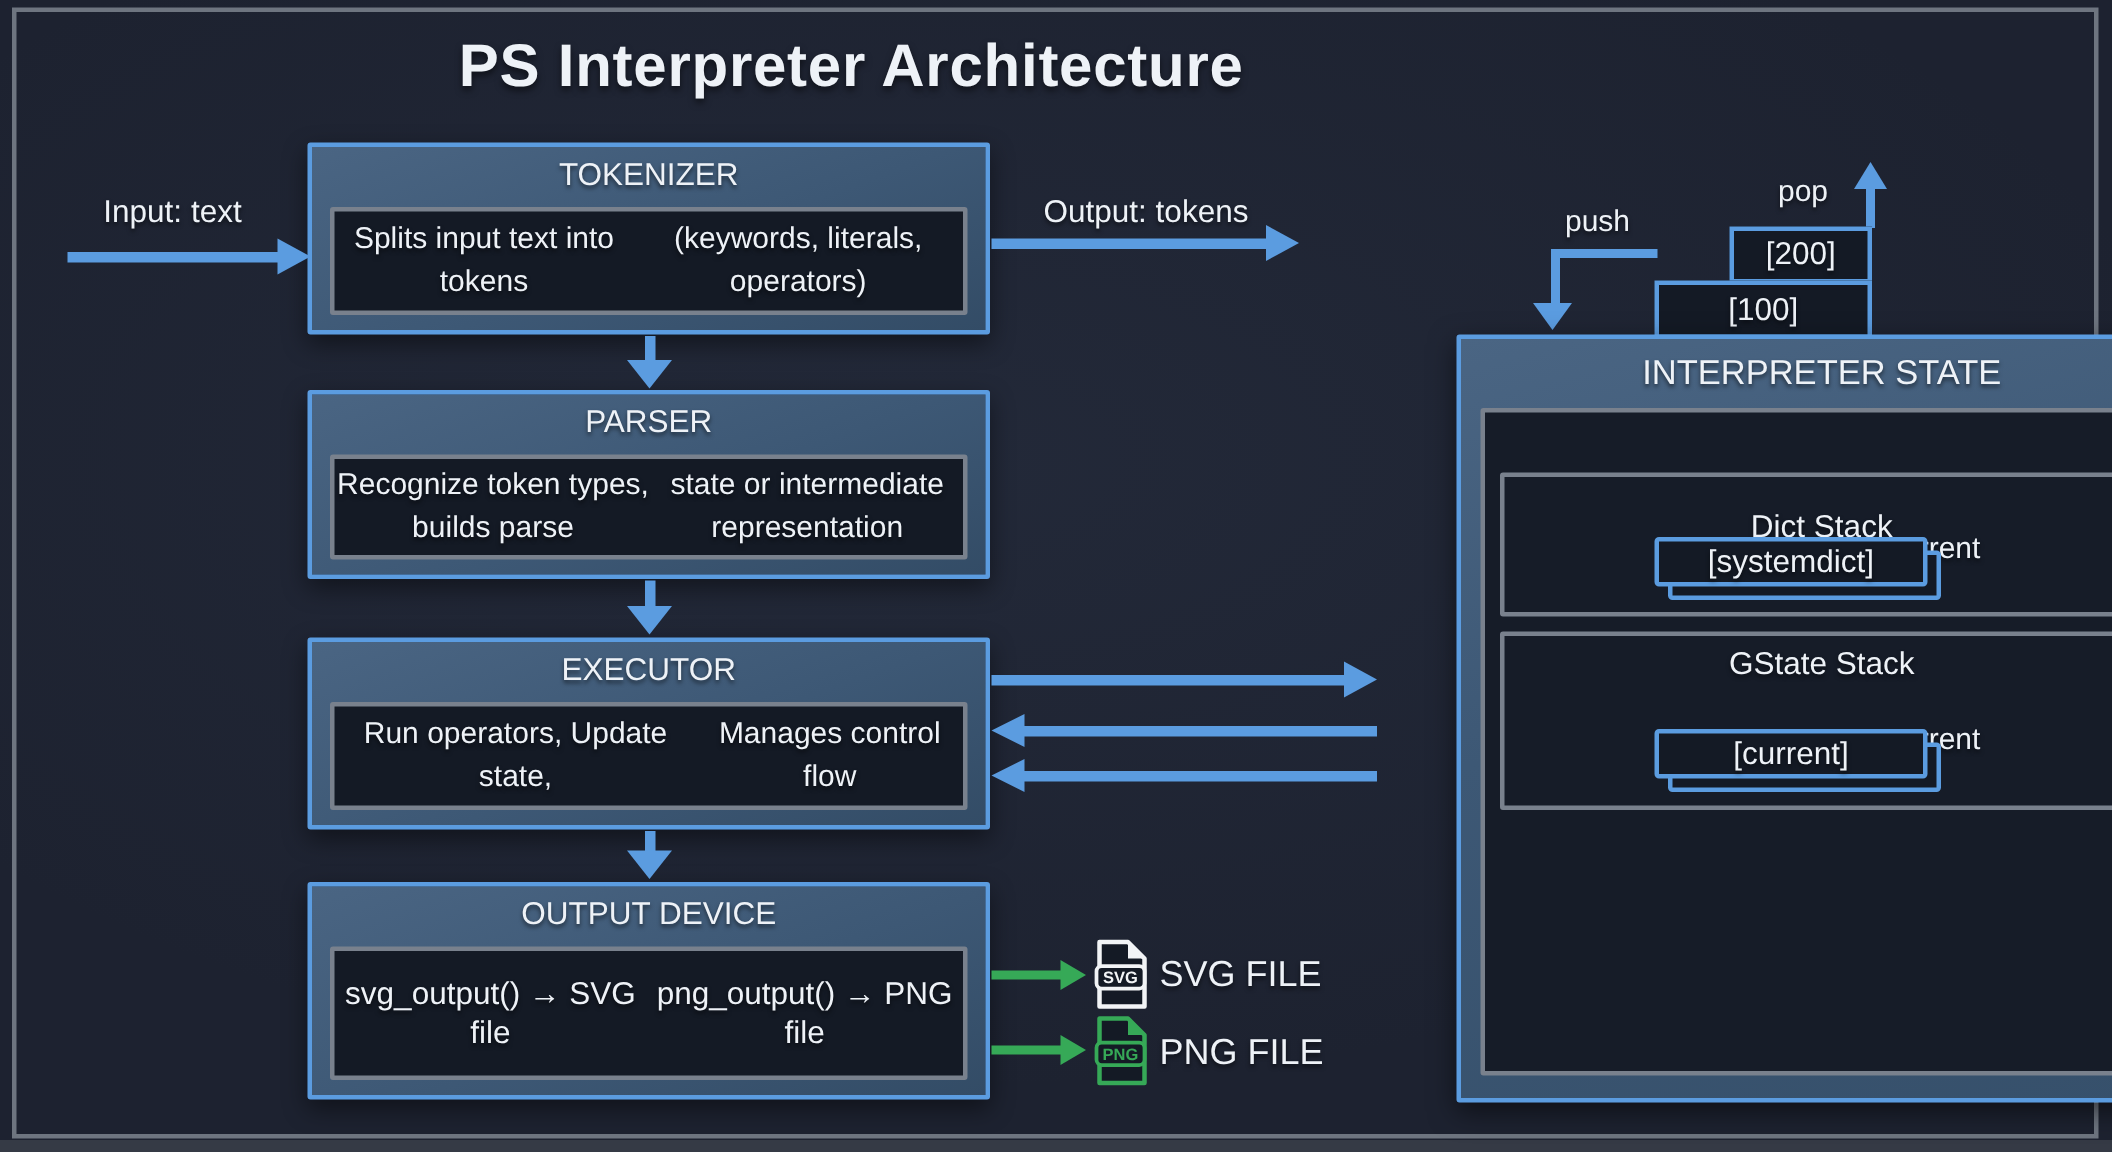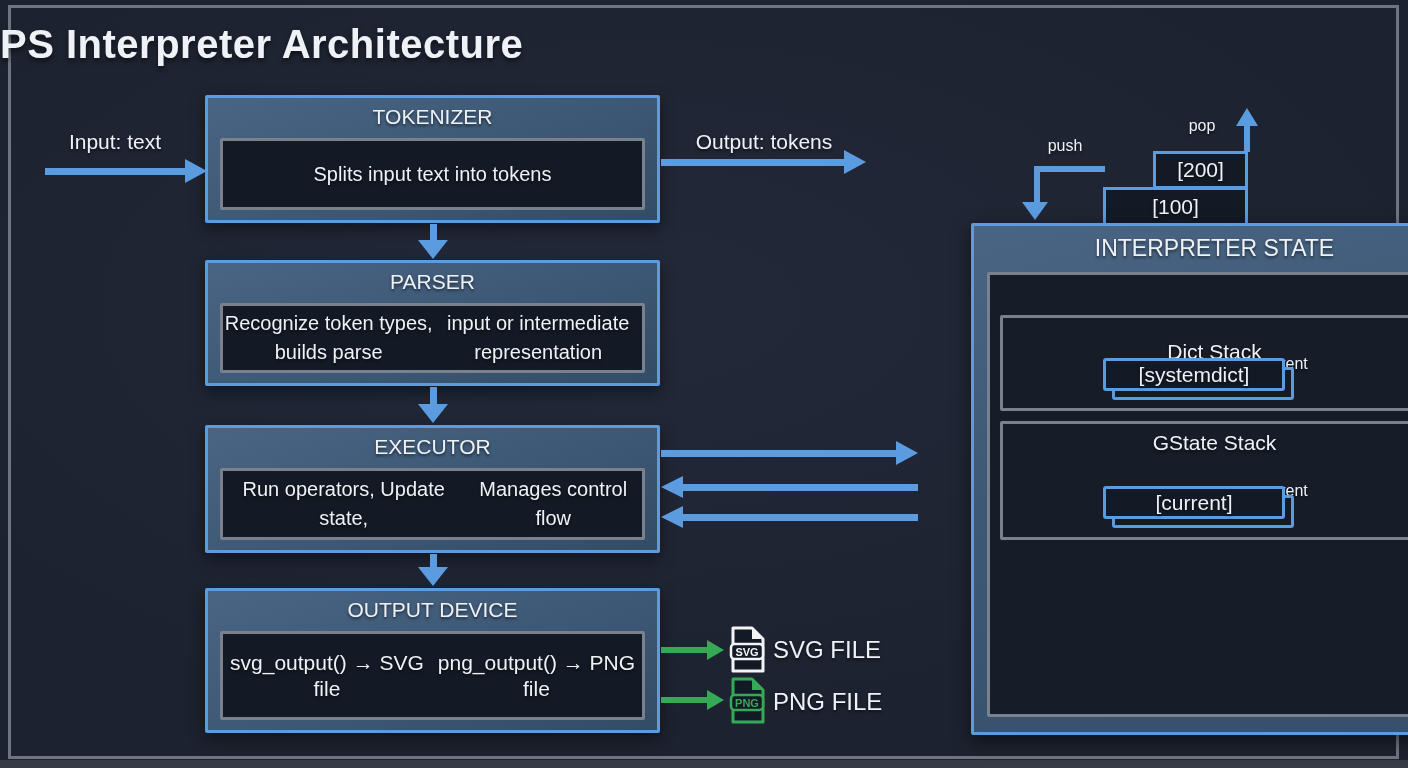--- a/index.html
+++ b/index.html
@@ -12,21 +12,21 @@
       #1d2230;
     color:#eef2f7;
   }
   .frame {
     position:absolute; left:8px; top:5px; width:1391px; height:754px;
     border:3px solid #6e7580;
   }
   .bottom-strip { position:absolute; left:0; top:760px; width:1408px; height:8px; background:#353a45; }
 
   .main-title {
-    position:absolute; left:0; top:22px; width:1135px; text-align:left;
+    position:absolute; left:0; top:22px; width:1135px; text-align:center;
     font-size:40px; font-weight:700; letter-spacing:.5px;
     text-shadow:0 3px 5px rgba(0,0,0,.55);
   }
 
   
   .pbox {
     position:absolute; border:3px solid #5b9ce0; border-radius:2px;
     background:linear-gradient(160deg,#4a6583 0%, #3d5875 55%, #334c66 100%);
     box-shadow:0 6px 16px rgba(0,0,0,.45);
   }
@@ -51,21 +51,21 @@
   .tri.left  { border-top:11px solid transparent; border-bottom:11px solid transparent; border-right:22px solid #5b9ce0; }
   .tri.down  { border-left:15px solid transparent; border-right:15px solid transparent; border-top:19px solid #5b9ce0; }
   .tri.up    { border-left:11px solid transparent; border-right:11px solid transparent; border-bottom:18px solid #5b9ce0; }
   .tri.right.green { border-left-color:#36a957; border-top-width:10px; border-bottom-width:10px; border-left-width:17px; }
   .tri.left.small { border-top-width:7px; border-bottom-width:7px; border-right-width:12px; }
 
   .flow-label {
     position:absolute; text-align:center; font-size:21px;
     text-shadow:0 2px 3px rgba(0,0,0,.55);
   }
-  .small-label { font-size:16px; }
+  .small-label { font-size:20px; }
 
   
   .state-box {
     position:absolute; left:971px; top:223px; width:487px; height:512px;
     border:3px solid #5b9ce0; border-radius:2px;
     background:linear-gradient(165deg,#4a6583 0%, #3d5875 45%, #36506b 100%);
     box-shadow:0 6px 18px rgba(0,0,0,.5);
   }
   .state-title { margin-top:9px; text-align:center; font-size:23px; font-weight:500; text-shadow:0 2px 3px rgba(0,0,0,.55); }
   .gray-box {
@@ -100,28 +100,29 @@
 
   <div class="frame"></div>
   <div class="bottom-strip"></div>
 
   <h1 class="main-title">PS Interpreter Architecture</h1>
 
   <div class="pbox" style="left:205px; top:95px; width:455px; height:128px;">
     <div class="pbox-title">TOKENIZER</div>
     <div class="pbox-inner">
       <div>Splits input text into tokens</div>
+      <div>(keywords, literals, operators)</div>
     </div>
   </div>
 
   <div class="pbox" style="left:205px; top:260px; width:455px; height:126px;">
     <div class="pbox-title">PARSER</div>
     <div class="pbox-inner">
       <div>Recognize token types, builds parse</div>
-      <div>input or intermediate representation</div>
+      <div>state or intermediate representation</div>
     </div>
   </div>
 
   <div class="pbox" style="left:205px; top:425px; width:455px; height:128px;">
     <div class="pbox-title">EXECUTOR</div>
     <div class="pbox-inner">
       <div>Run operators, Update state,</div>
       <div>Manages control flow</div>
     </div>
   </div>

